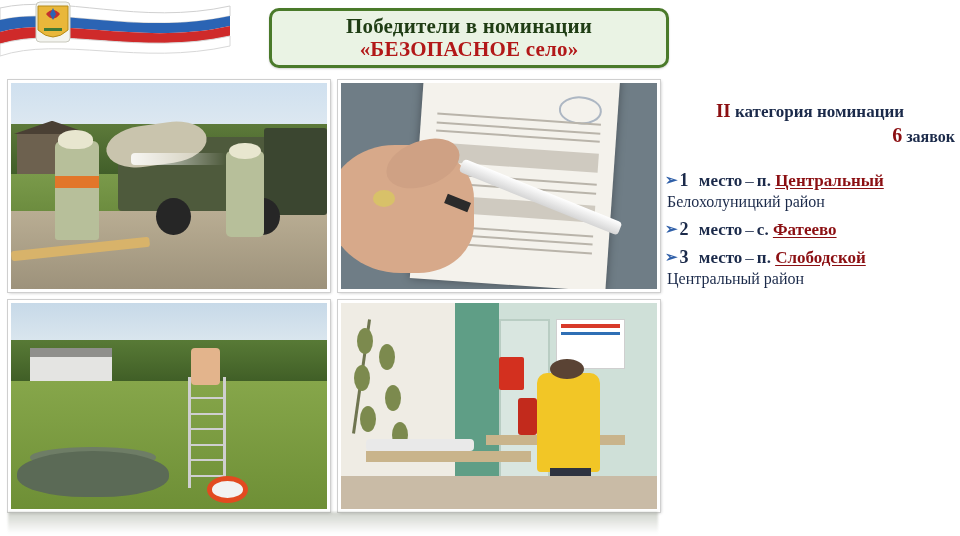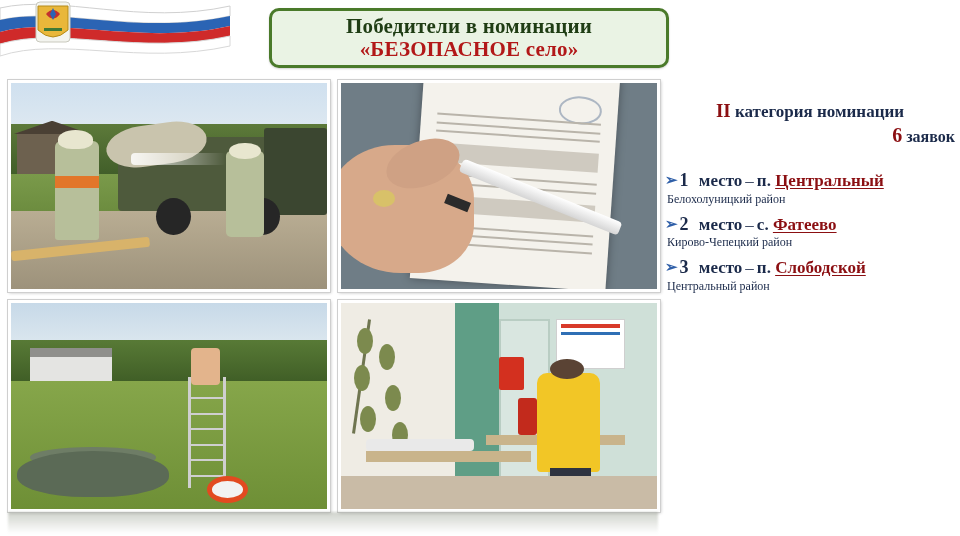--- a/index.html
+++ b/index.html
@@ -234,21 +234,21 @@
     transform: translateY(-1px);
   }
   .place .num { font-size: 18px; }
   .place .sep { font-weight: normal; margin: 0 3px; }
   .place .name {
     color: #8b0f12;
     text-decoration: underline;
     text-underline-offset: 2px;
   }
   .place .row2 {
-    font-size: 12px;
+    font-size: 16px;
     color: #1b2a4a;
     padding-left: 2px;
   }
 
   
   .reflection {
     position: absolute;
     left: 8px; top: 512px;
     width: 650px; height: 22px;
     background: linear-gradient(rgba(120,130,110,.35), rgba(255,255,255,0));
@@ -414,21 +414,20 @@
       <div class="row1">
         <span class="arrow">➢</span>
         <span class="num">2</span>
         <span class="sep">&nbsp;</span>
         <span>место</span>
         <span class="sep">–</span>
         <span>с.</span>
         <span>&nbsp;</span>
         <span class="name">Фатеево</span>
       </div>
-      <div class="row2">Кирово-Чепецкий район</div>
     </div>
 
     <div class="place">
       <div class="row1">
         <span class="arrow">➢</span>
         <span class="num">3</span>
         <span class="sep">&nbsp;</span>
         <span>место</span>
         <span class="sep">–</span>
         <span>п.</span>

